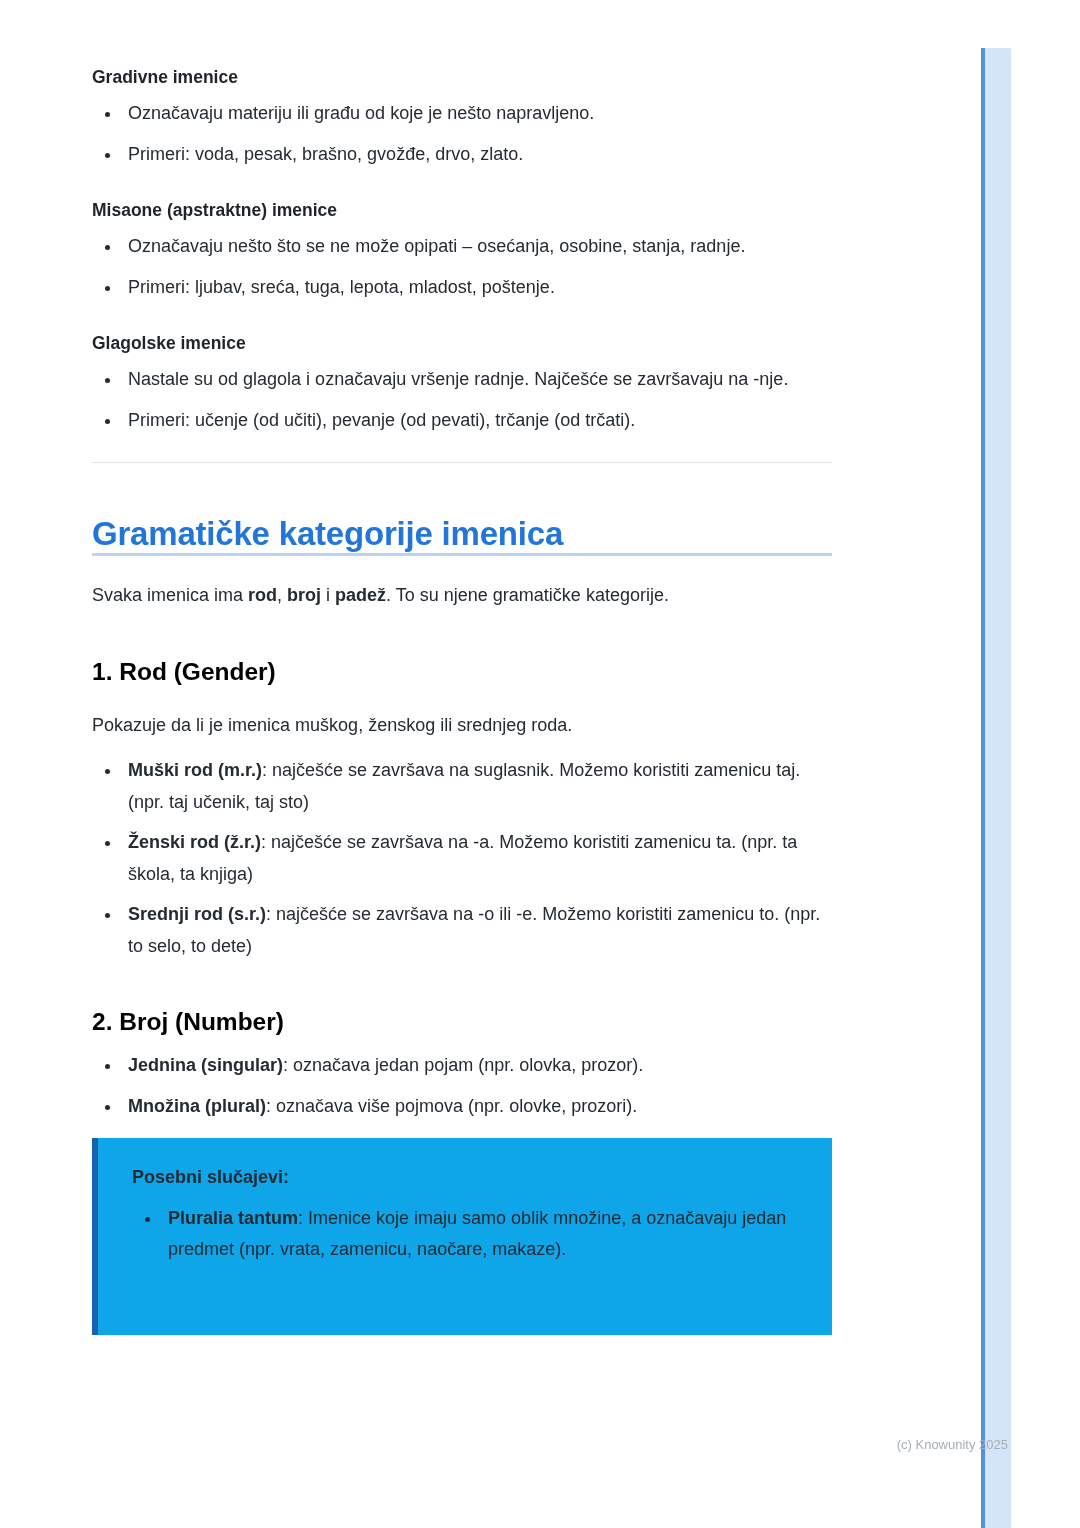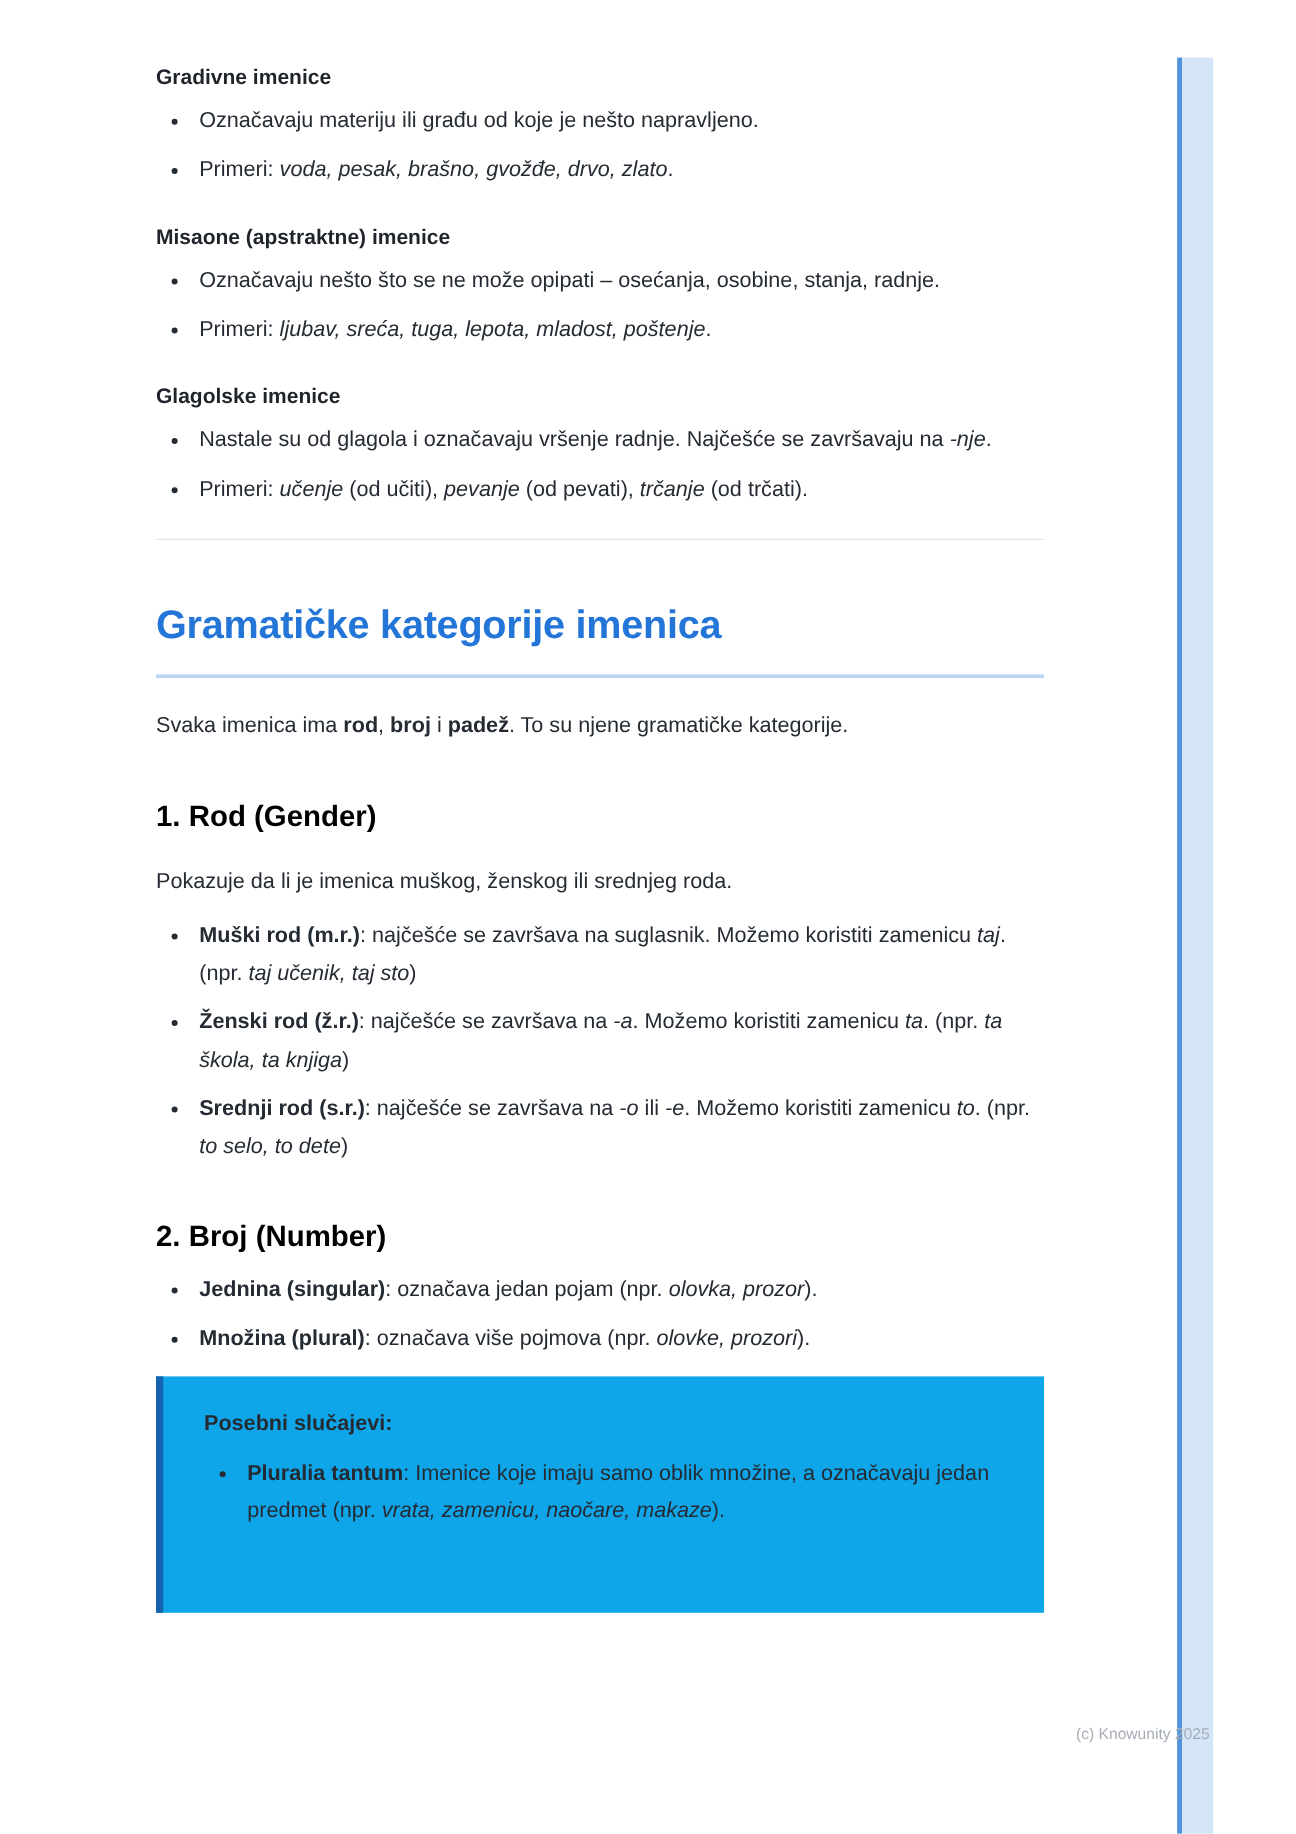--- a/index.html
+++ b/index.html
@@ -7,48 +7,47 @@
   body {
     width: 1080px; height: 1528px;
     position: relative;
     background: #ffffff;
     color: #252b33;
     font-family: "Liberation Sans", "DejaVu Sans", sans-serif;
     overflow: hidden;
   }
   .content {
     position: absolute;
-    left: 92px; top: 54px;
+    left: 92px; top: 67px;
     width: 740px;
-    margin-left: 38px;
   }
   h3 {
     font-size: 17.5px; font-weight: 700;
     margin: 30px 0 10px; color: #1f242b;
   }
   .content > :first-child { margin-top: 0; }
   h1 {
     color: #2376d7; font-size: 33px; font-weight: 700;
-    margin: 52px 0 0; padding-bottom: 22px;
+    margin: 52px 0 0; padding-bottom: 0;
     border-bottom: 3px solid #b9d5f2;
     letter-spacing: -0.2px;
   }
   h2 {
     color: #000000; font-size: 24.5px; font-weight: 700;
     margin: 46px 0 14px;
   }
   p { font-size: 18px; line-height: 1.75; margin: 24px 0 14px; }
   ul { margin: 6px 0; padding-left: 30px; }
   li { font-size: 18px; line-height: 1.75; margin: 9px 0; padding-left: 6px; }
   hr {
     border: none; border-top: 1px solid #dde2e8;
     margin: 26px 0 0;
   }
   .b { font-weight: 700; }
-  .i { font-style: italic; }
+  .i { }
   .callout {
     background: #0ea5e9;
     border-left: 6px solid #1563ae;
     margin-top: 16px;
     padding: 24px 30px 60px 34px;
   }
   .callout-title { font-weight: 700; font-size: 18px; margin: 0 0 2px; }
   .callout ul { margin: 4px 0 0; }
   .side-strip {
     position: absolute;

